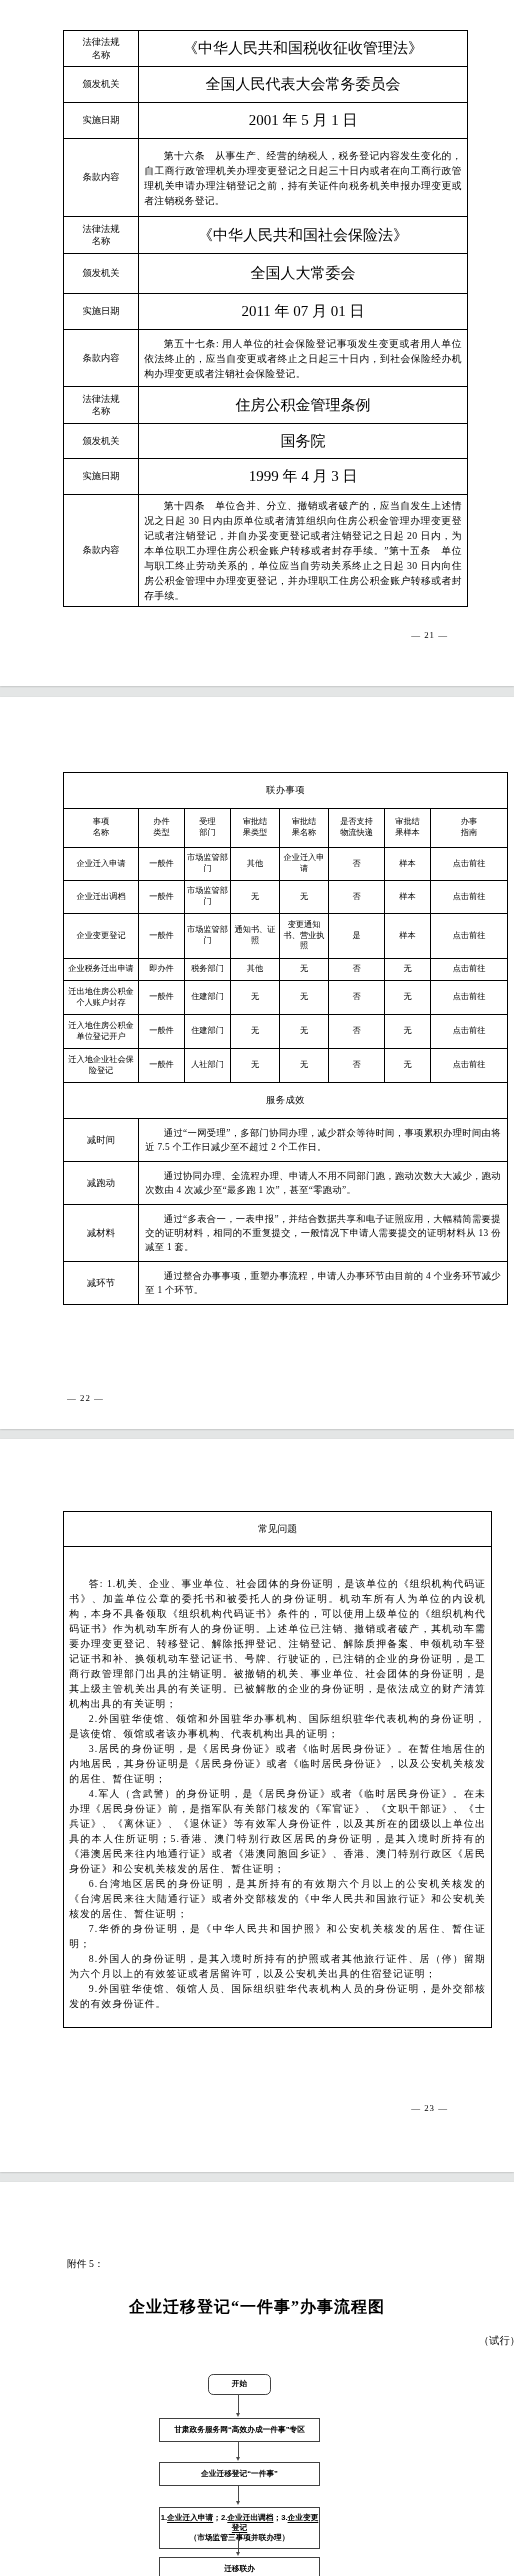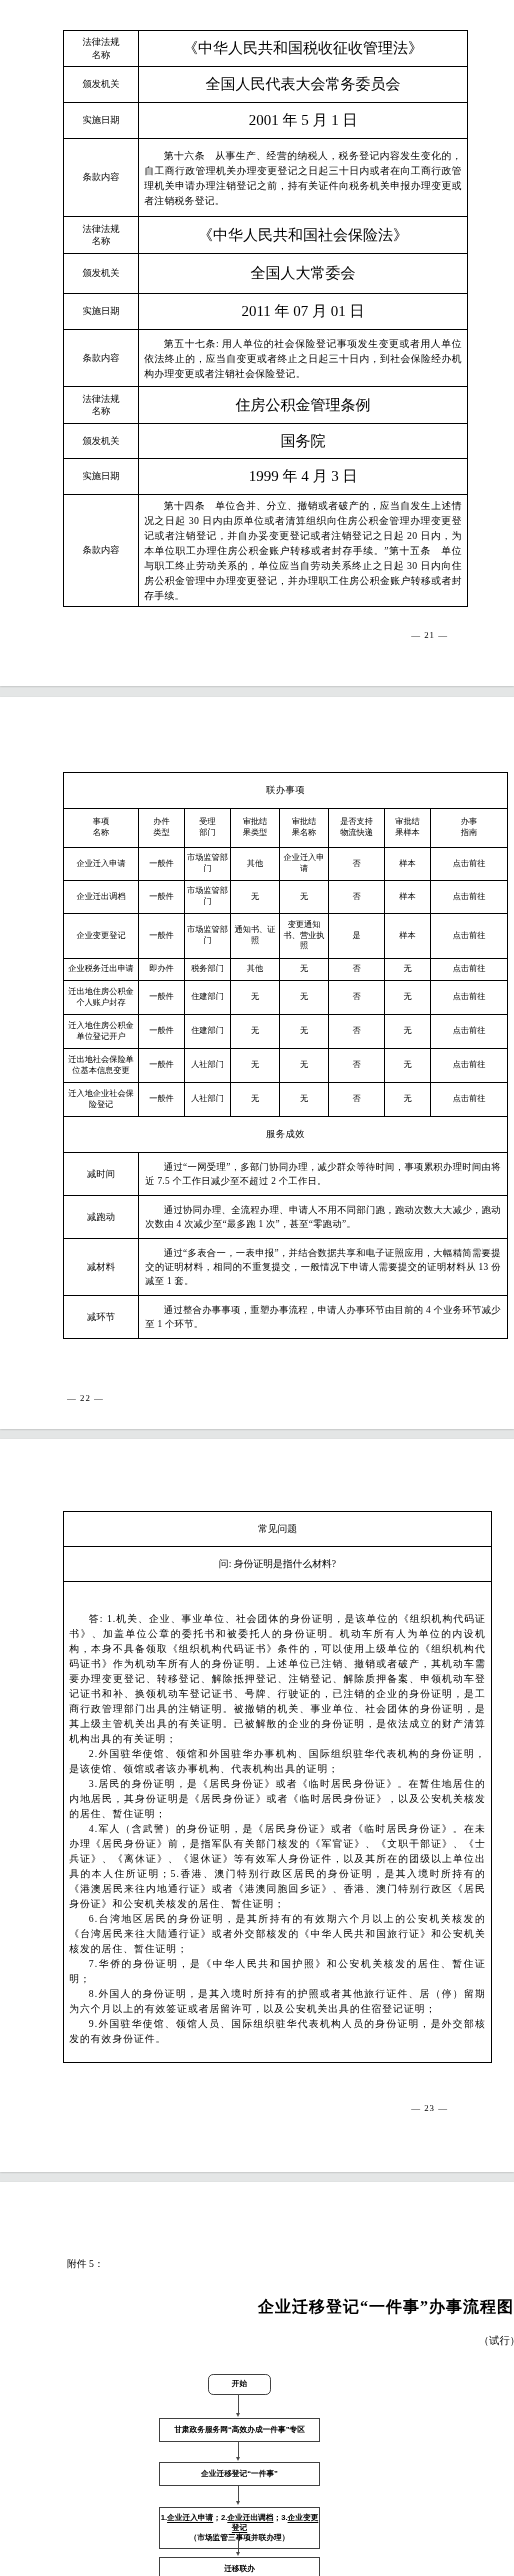--- a/index.html
+++ b/index.html
@@ -28,21 +28,21 @@
   .t22 .sec-title{font-size:9.3px;letter-spacing:0.5px;}
   .t22 .eff-lbl{font-size:9.3px;}
   .t22 .eff-val{text-align:justify;text-justify:inter-character;font-size:9.3px;line-height:14px;padding:3.1px 6.2px;text-indent:2em;letter-spacing:0.3px;}
   
   .t23{margin:72px 0 0 63px;width:429px;}
   .t23 .cen{text-align:center;font-size:9.8px;}
   .t23 .answer{padding:29px 5.2px 15.5px 5.2px;vertical-align:top;height:464px;}
   .t23 .answer p{margin:0;text-align:justify;text-justify:inter-character;font-size:9.8px;line-height:15px;letter-spacing:1px;text-indent:2em;}
   
   .att-label{position:absolute;left:67px;top:76px;font-size:9.8px;}
-  .p24-title{position:absolute;left:0;top:115px;width:514px;text-align:right;font-size:16px;font-weight:bold;letter-spacing:1px;}
+  .p24-title{position:absolute;left:0;top:115px;width:514px;text-align:center;font-size:16px;font-weight:bold;letter-spacing:1px;}
   .p24-sub{position:absolute;left:8px;top:152px;width:512px;text-align:right;font-size:10.3px;}
   .fc-box{
     position:absolute;border:1px solid #404040;background:#fff;box-sizing:border-box;
     display:flex;align-items:center;justify-content:center;text-align:center;
     font-family:"Liberation Sans","DejaVu Sans",sans-serif;font-weight:bold;font-size:7.7px;line-height:9.8px;
   }
   .fc-round{border-radius:5.2px;}
   .vline{position:absolute;width:1px;background:#4a4a4a;}
   .arr{position:absolute;width:0;height:0;border-left:2.6px solid transparent;border-right:2.6px solid transparent;border-top:4.1px solid #4a4a4a;}
   .u{text-decoration:underline;text-underline-offset:1.5px;}
@@ -204,30 +204,20 @@
       <td>迁入地住房公积金单位登记开户</td>
       <td>一般件</td>
       <td>住建部门</td>
       <td>无</td>
       <td>无</td>
       <td>否</td>
       <td>无</td>
       <td>点击前往</td>
     </tr>
     <tr style="height:34px">
-      <td>迁出地社会保险单位基本信息变更</td>
-      <td>一般件</td>
-      <td>人社部门</td>
-      <td>无</td>
-      <td>无</td>
-      <td>否</td>
-      <td>无</td>
-      <td>点击前往</td>
-    </tr>
-    <tr style="height:34px">
       <td>迁入地企业社会保险登记</td>
       <td>一般件</td>
       <td>人社部门</td>
       <td>无</td>
       <td>无</td>
       <td>否</td>
       <td>无</td>
       <td>点击前往</td>
     </tr>
     <tr style="height:36px">
@@ -252,23 +242,20 @@
   </tbody>
     </table>
   <div class="pagenum pn-left" style="top:696px">— 22 —</div>
 </section>
 
 <section class="page" id="page23">
   <table class="doc-table t23">
     <tbody>
         <tr style="height:35px">
       <td class="cen">常见问题</td>
-    </tr>
-    <tr style="height:35px">
-      <td class="cen">问: 身份证明是指什么材料?</td>
     </tr>
     <tr>
       <td class="answer">
         <p>答: 1.机关、企业、事业单位、社会团体的身份证明，是该单位的《组织机构代码证书》、加盖单位公章的委托书和被委托人的身份证明。机动车所有人为单位的内设机构，本身不具备领取《组织机构代码证书》条件的，可以使用上级单位的《组织机构代码证书》作为机动车所有人的身份证明。上述单位已注销、撤销或者破产，其机动车需要办理变更登记、转移登记、解除抵押登记、注销登记、解除质押备案、申领机动车登记证书和补、换领机动车登记证书、号牌、行驶证的，已注销的企业的身份证明，是工商行政管理部门出具的注销证明。被撤销的机关、事业单位、社会团体的身份证明，是其上级主管机关出具的有关证明。已被解散的企业的身份证明，是依法成立的财产清算机构出具的有关证明；</p>
         <p>2.外国驻华使馆、领馆和外国驻华办事机构、国际组织驻华代表机构的身份证明，是该使馆、领馆或者该办事机构、代表机构出具的证明；</p>
         <p>3.居民的身份证明，是《居民身份证》或者《临时居民身份证》。在暂住地居住的内地居民，其身份证明是《居民身份证》或者《临时居民身份证》，以及公安机关核发的居住、暂住证明；</p>
         <p>4.军人（含武警）的身份证明，是《居民身份证》或者《临时居民身份证》。在未办理《居民身份证》前，是指军队有关部门核发的《军官证》、《文职干部证》、《士兵证》、《离休证》、《退休证》等有效军人身份证件，以及其所在的团级以上单位出具的本人住所证明；5.香港、澳门特别行政区居民的身份证明，是其入境时所持有的《港澳居民来往内地通行证》或者《港澳同胞回乡证》、香港、澳门特别行政区《居民身份证》和公安机关核发的居住、暂住证明；</p>
         <p>6.台湾地区居民的身份证明，是其所持有的有效期六个月以上的公安机关核发的《台湾居民来往大陆通行证》或者外交部核发的《中华人民共和国旅行证》和公安机关核发的居住、暂住证明；</p>
         <p>7.华侨的身份证明，是《中华人民共和国护照》和公安机关核发的居住、暂住证明；</p>
         <p>8.外国人的身份证明，是其入境时所持有的护照或者其他旅行证件、居（停）留期为六个月以上的有效签证或者居留许可，以及公安机关出具的住宿登记证明；</p>

